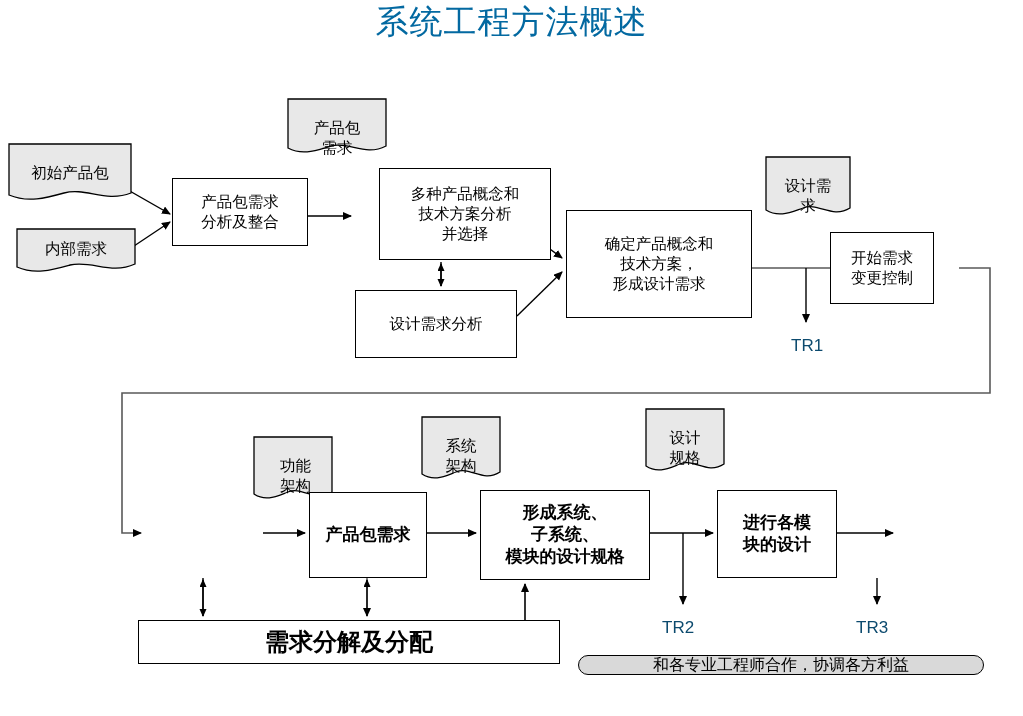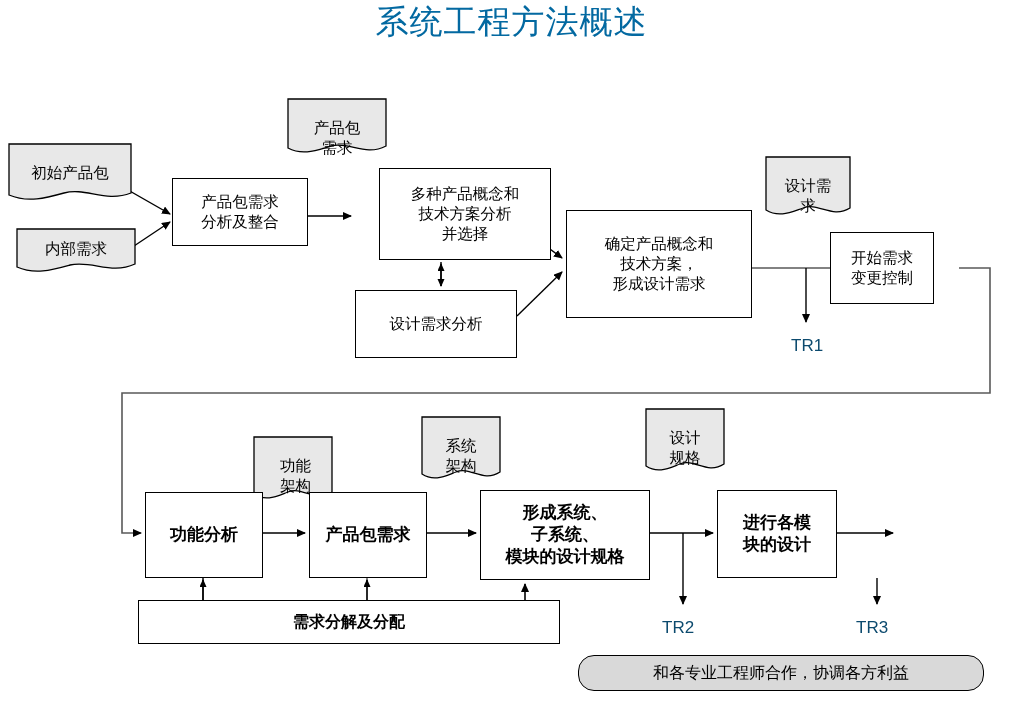--- a/index.html
+++ b/index.html
@@ -195,48 +195,45 @@
     </span>
   </div>
 
   <div class="box" style="left:830px;top:232px;width:104px;height:72px;">
     <span>
       <span>开始需求</span><br>
       <span>变更控制</span>
     </span>
   </div>
 
-  <div class="box bold" style="left:145px;top:492px;width:118px;height:86px;">
-    <span>功能分析</span>
-  </div>
 
   <div class="box bold" style="left:309px;top:492px;width:118px;height:86px;">
     <span>产品包需求</span>
   </div>
 
   <div class="box bold" style="left:480px;top:490px;width:170px;height:90px;">
     <span>
       <span>形成系统、</span><br>
       <span>子系统、</span><br>
       <span>模块的设计规格</span>
     </span>
   </div>
 
   <div class="box bold" style="left:717px;top:490px;width:120px;height:88px;">
     <span>
       <span>进行各模</span><br>
       <span>块的设计</span>
     </span>
   </div>
 
-  <div class="box bold" style="left:138px;top:600px;width:422px;height:44px;font-size:16px;">
+  <div class="box bold" style="left:138px;top:620px;width:422px;height:44px;font-size:24px;">
     <span>需求分解及分配</span>
   </div>
 
-  <div class="graybar" style="left:578px;top:655px;width:406px;height:36px;border-radius:16px;">
+  <div class="graybar" style="left:578px;top:655px;width:406px;height:20px;border-radius:16px;">
     <span>和各专业工程师合作，协调各方利益</span>
   </div>
 
   <div class="lbl" style="left:791px;top:336px;">TR1</div>
   <div class="lbl" style="left:662px;top:618px;">TR2</div>
   <div class="lbl" style="left:856px;top:618px;">TR3</div>
 
 </div>
 
 </body></html>

